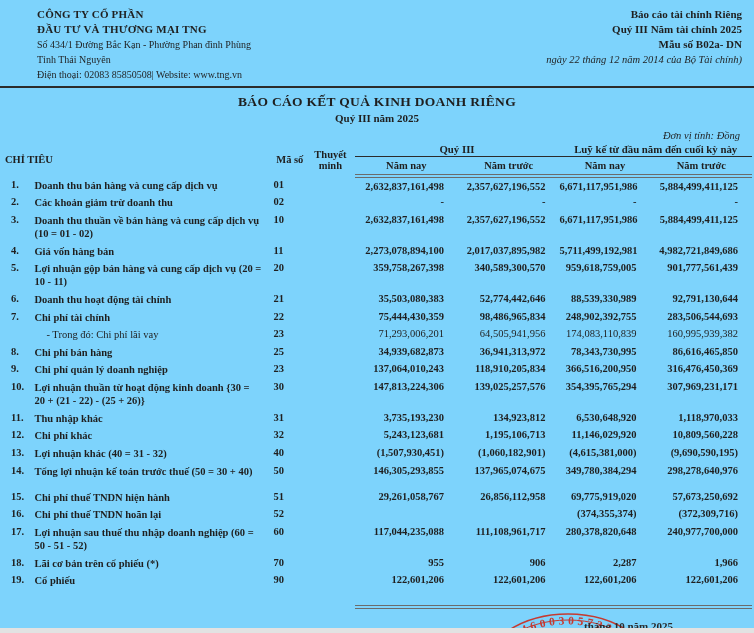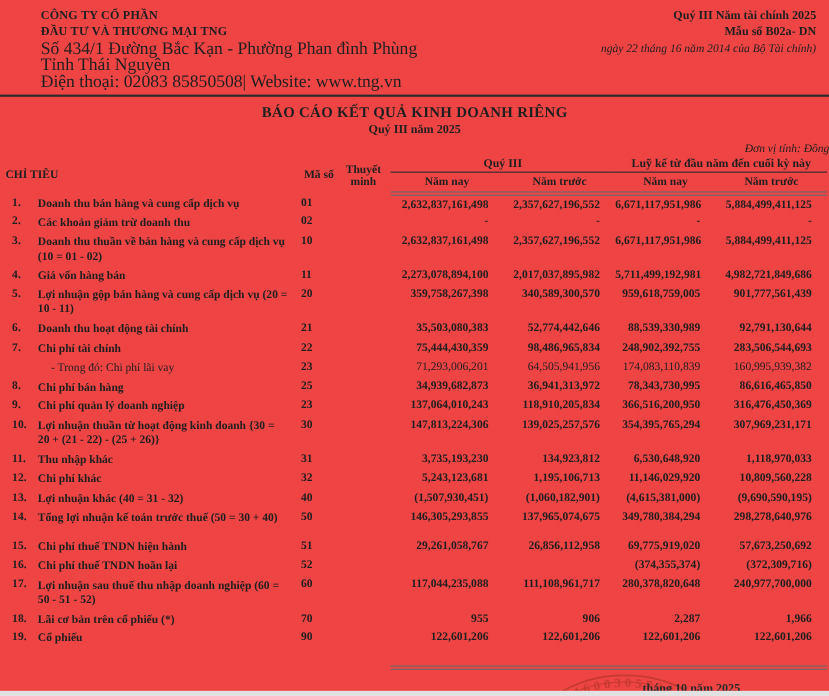--- a/index.html
+++ b/index.html
@@ -1,37 +1,37 @@
 <!DOCTYPE html>
 <html><head>
 <meta charset="utf-8">
 <style>
   html,body{margin:0;padding:0;background:#ffffff;}
   #page{
     position:relative;
     width:754px;height:633px;
-    background:#ef4444;
+    background:#7dd3fc;
     overflow:hidden;
     font-family:"Liberation Serif","DejaVu Serif",serif;
     color:#1f1f1f;
   }
   
   .letterhead{display:flex;justify-content:space-between;padding:7px 12px 0 37px;}
-  .lh-left div{font-size:16px;line-height:15px;}
+  .lh-left div{font-size:10px;line-height:15px;}
   .lh-left .co{font-weight:bold;font-size:11px;letter-spacing:.2px;}
   .lh-right{text-align:right;}
   .lh-right div{font-size:10.5px;line-height:15px;}
   .lh-right .b{font-weight:bold;font-size:11px;}
   .lh-right .i{font-style:italic;}
   .head-rule{border-top:2px solid #2b2b2b;margin-top:4px;}
   
   .title-block{text-align:center;margin-top:6px;}
   .title-main{font-weight:bold;font-size:13.5px;letter-spacing:.3px;}
   .title-sub{font-weight:bold;font-size:11px;margin-top:2px;}
-  .unit-line{text-align:right;font-style:italic;font-size:10.5px;margin-top:6px;}
+  .unit-line{text-align:right;font-style:italic;font-size:10.5px;padding-right:14px;margin-top:6px;}
   
   table{border-collapse:collapse;table-layout:fixed;width:750px;margin:2px 0 0 2px;}
   col.c1{width:32px;} col.c2{width:236px;} col.c3{width:32px;} col.c4{width:48px;}
   col.c5{width:102px;} col.c6{width:100px;} col.c7{width:90px;} col.c8{width:100px;}
   th{font-size:10.5px;font-weight:bold;padding:0;vertical-align:middle;}
   th.h-chitieu{text-align:left;padding-left:3px;}
   th.h-group{border-bottom:1.5px solid #2b2b2b;padding-bottom:1px;font-size:10.8px;}
   th.h-leaf{border-bottom:4px double #6b6b6b;padding:3px 0 3px;}
   td{font-size:10.5px;vertical-align:top;padding:2.5px 0 2px;}
   td.c-num{font-weight:bold;text-align:left;padding-left:9px;}
@@ -58,23 +58,24 @@
 
   <div class="letterhead">
     <div class="lh-left">
       <div class="co">CÔNG TY CỔ PHẦN</div>
       <div class="co">ĐẦU TƯ VÀ THƯƠNG MẠI TNG</div>
       <div>Số 434/1 Đường Bắc Kạn - Phường Phan đình Phùng</div>
       <div>Tỉnh Thái Nguyên</div>
       <div>Điện thoại: 02083 85850508| Website: www.tng.vn</div>
     </div>
     <div class="lh-right">
+      <div class="b">Báo cáo tài chính  Riêng</div>
       <div class="b">Quý III Năm tài chính 2025</div>
       <div class="b">Mẫu số B02a- DN</div>
-      <div class="i">ngày 22 tháng 16 năm 2014 của Bộ Tài chính)</div>
+      <div class="i">ngày 22 tháng 12 năm 2014 của Bộ Tài chính)</div>
     </div>
   </div>
   <div class="head-rule"></div>
 
   <div class="title-block">
     <div class="title-main">BÁO CÁO KẾT QUẢ KINH DOANH RIÊNG</div>
     <div class="title-sub">Quý III năm 2025</div>
   </div>
   <div class="unit-line">Đơn vị tính: Đồng</div>
 

